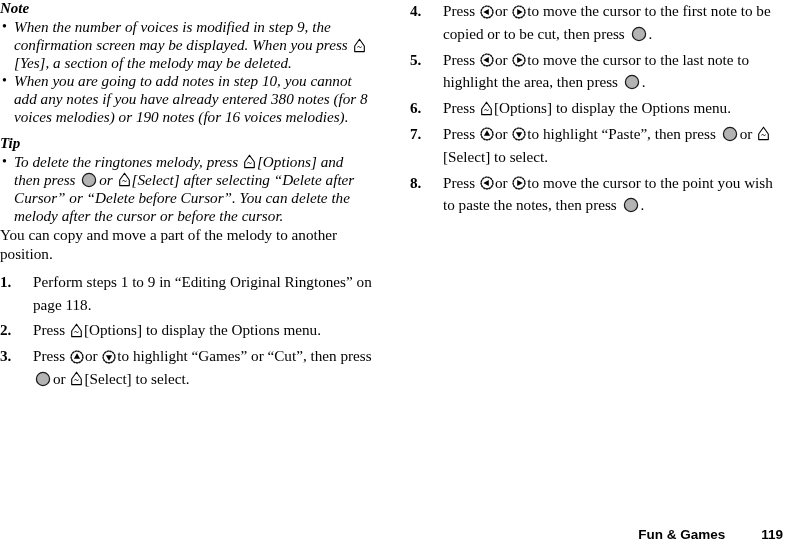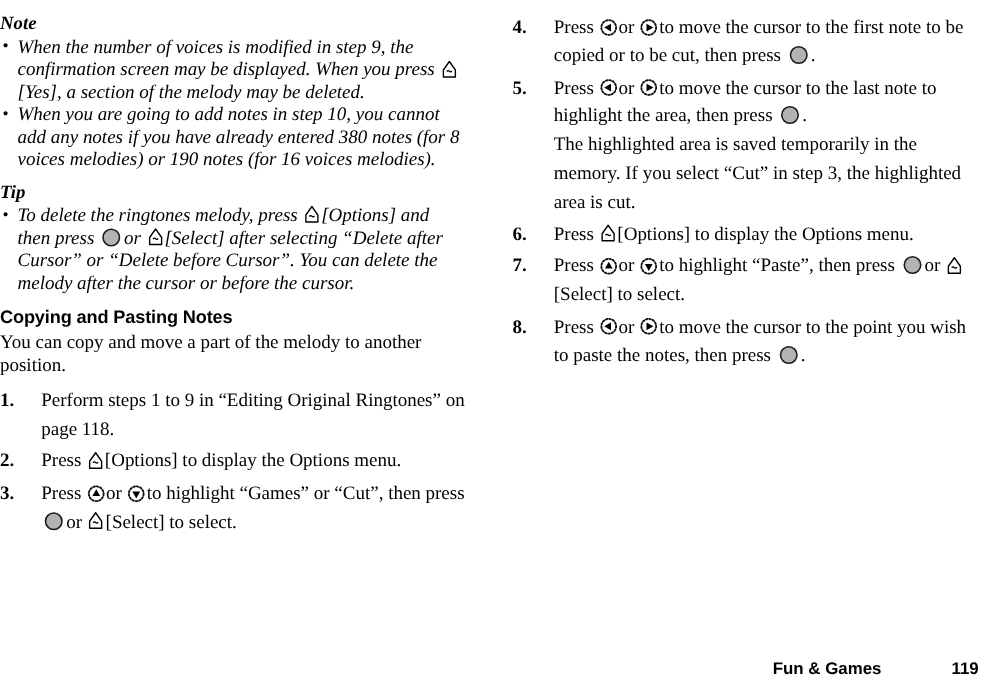--- a/index.html
+++ b/index.html
@@ -17,21 +17,21 @@
   }
 
   .page {
     position: relative;
     width: 791px;
     height: 549px;
   }
 
   .col {
     position: absolute;
-    top: 11px;
+    top: 0;
   }
   .col-left  { left: 0px;   width: 372px; }
   .col-right { left: 410px; width: 375px; }
 
   
   .h-note {
     font-family: "Liberation Serif", serif;
     font-weight: bold;
     font-style: italic;
     font-size: 15px;
@@ -154,21 +154,21 @@
     font-size: 13.5px;
     line-height: 16px;
     white-space: nowrap;
   }
   .footer-chapter {
     display: inline-block;
     margin-left: 48px;
   }
   .footer-pageno {
     display: inline-block;
-    margin-left: 56px;
+    margin-left: 36px;
     text-align: right;
   }
 </style>
 </head>
 <body>
 
 <div class="page">
 
   <div class="col col-left">
 
@@ -209,21 +209,20 @@
           <span class="icon icon-softkey">
             <svg viewBox="0 0 13 15" width="13" height="15">
               <path d="M6.5 1.2 L11.3 8.0 L11.3 13.6 L1.7 13.6 L1.7 8.0 Z" fill="#ffffff" stroke="#000000" stroke-width="1.1" stroke-linejoin="round"></path>
               <path d="M4.4 9.2 q1.1 -1.3 2.1 -0.2 q1.0 1.1 2.1 -0.2" fill="none" stroke="#000000" stroke-width="0.95"></path>
             </svg>
           </span><span>[Select] after selecting “Delete after Cursor” or “Delete before Cursor”. You can delete the melody after the cursor or before the cursor.</span>
         </li>
       </ul>
     </div>
 
-    <div class="h-section">Copying and Pasting Notes</div>
     <p class="body">You can copy and move a part of the melody to another position.</p>
 
     <ol class="steps">
 
       <li>
         <span class="num">1.</span><span>Perform steps 1 to 9 in “Editing Original Ringtones” on page 118.</span>
       </li>
 
       <li>
         <span class="num">2.</span><span>Press</span>
@@ -301,21 +300,20 @@
           <svg viewBox="0 0 14 14" width="14" height="14">
             <circle cx="7" cy="7" r="5.9" fill="none" stroke="#111111" stroke-width="1.5" stroke-dasharray="1.3 1.5" stroke-linecap="round"></circle>
             <path d="M10.7 7 L5.2 10.1 L5.2 3.9 Z" fill="#000000"></path>
           </svg>
         </span><span>to move the cursor to the last note to highlight the area, then press</span>
         <span class="icon icon-center">
           <svg viewBox="0 0 16 16" width="16" height="16">
             <circle cx="8" cy="8" r="6.6" fill="#b3b3b3" stroke="#1a1a1a" stroke-width="1.25"></circle>
           </svg>
         </span><span>.</span>
-        <span class="sub">The highlighted area is saved temporarily in the memory. If you select “Cut” in step 3, the highlighted area is cut.</span>
       </li>
 
       <li>
         <span class="num">6.</span><span>Press</span>
         <span class="icon icon-softkey">
           <svg viewBox="0 0 13 15" width="13" height="15">
             <path d="M6.5 1.2 L11.3 8.0 L11.3 13.6 L1.7 13.6 L1.7 8.0 Z" fill="#ffffff" stroke="#000000" stroke-width="1.1" stroke-linejoin="round"></path>
             <path d="M4.4 9.2 q1.1 -1.3 2.1 -0.2 q1.0 1.1 2.1 -0.2" fill="none" stroke="#000000" stroke-width="0.95"></path>
           </svg>
         </span><span>[Options] to display the Options menu.</span>

